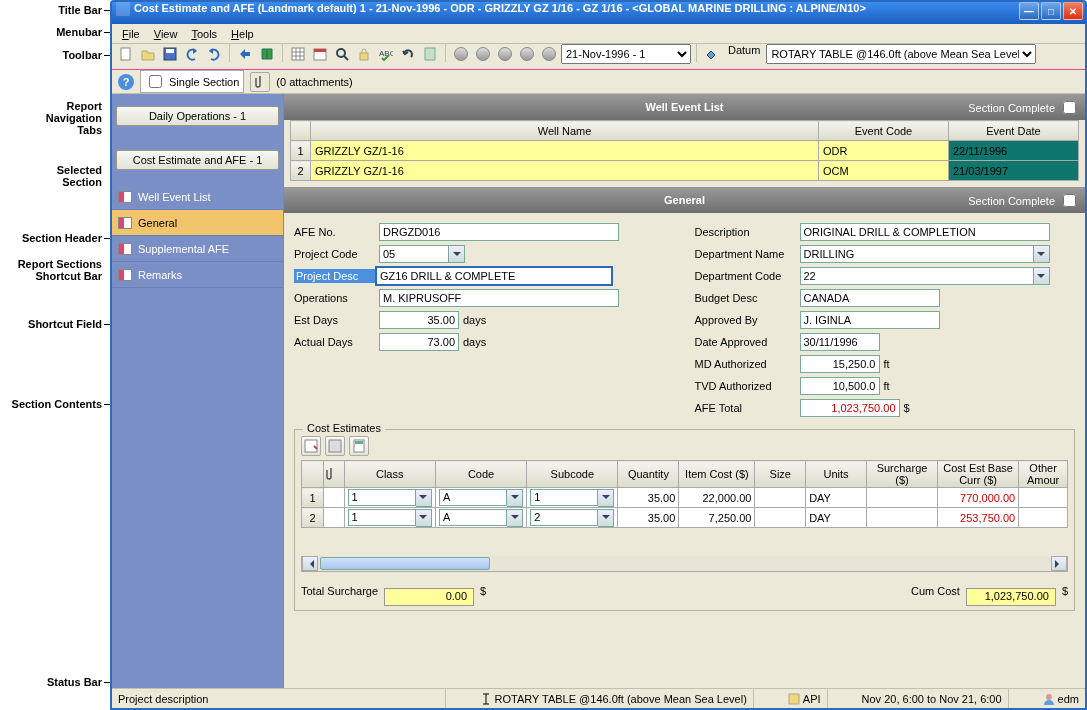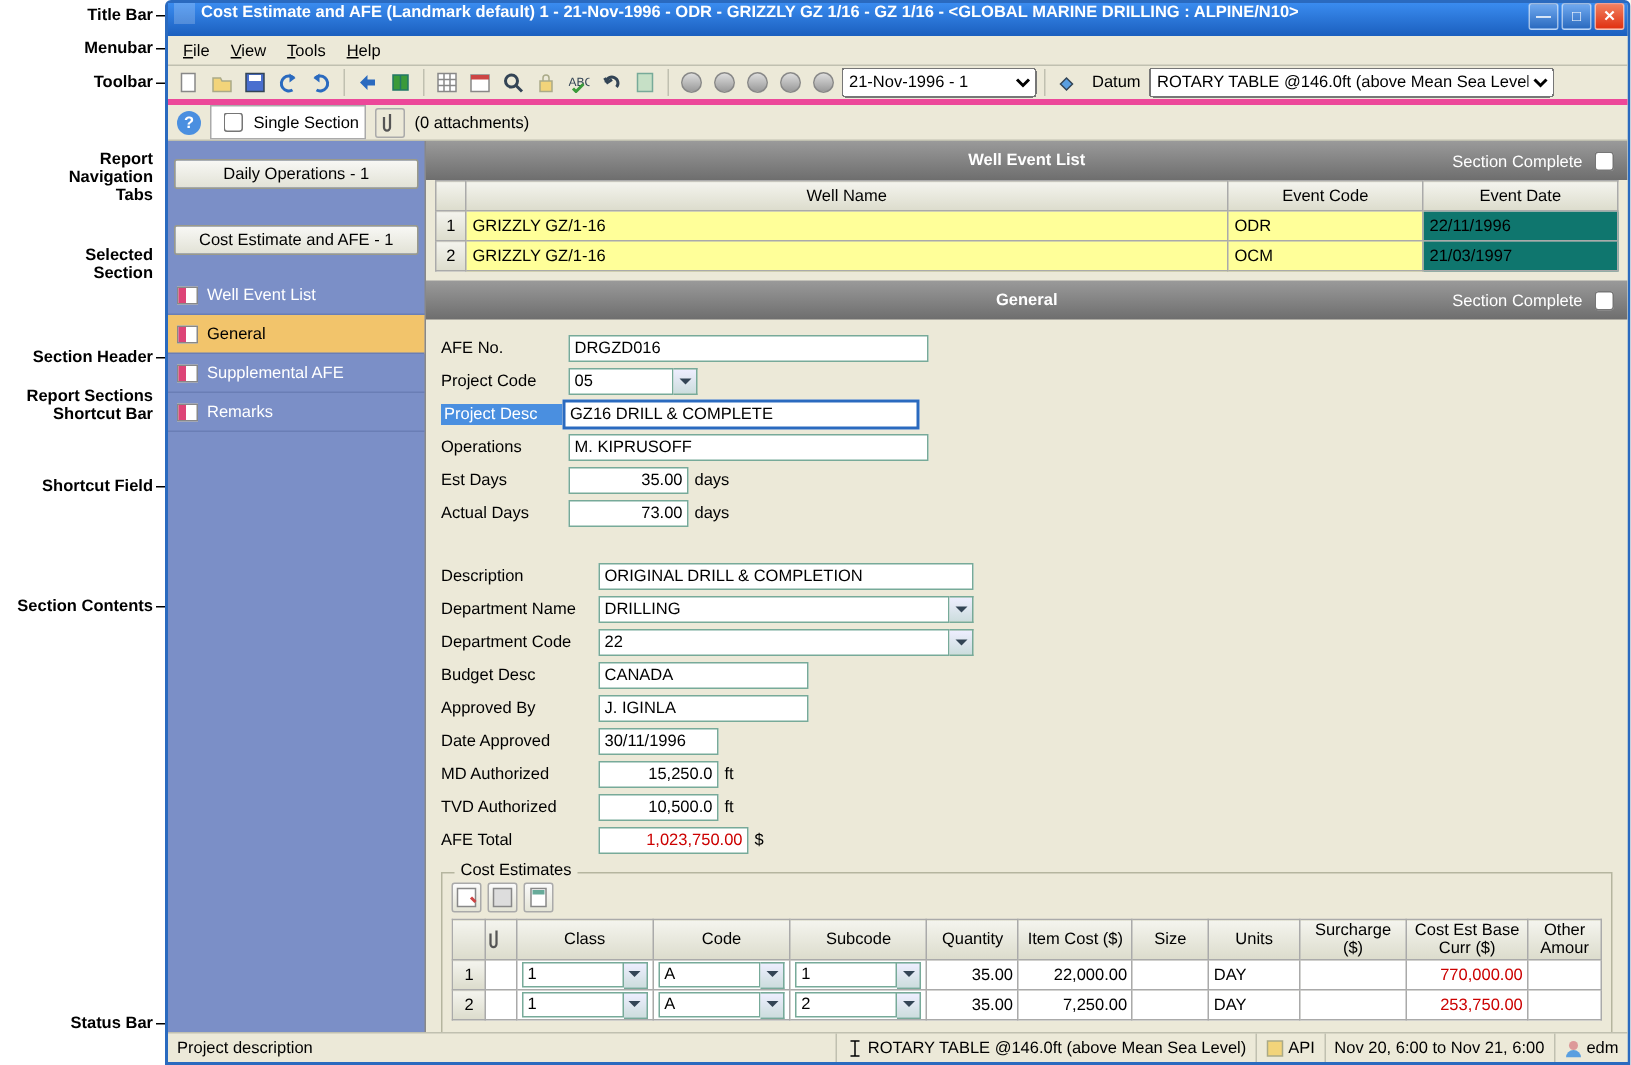--- a/index.html
+++ b/index.html
@@ -15,21 +15,21 @@
   .titlebar .title { flex:1; overflow:hidden; text-overflow: ellipsis; white-space: nowrap; }
   .titlebar .winbtns { display:flex; margin-right:2px; gap:2px; }
   .winbtn { width:20px; height:18px; border:1px solid #fff8; border-radius:2px; display:flex; align-items:center; justify-content:center; color:#fff; font-weight:bold; font-size:10px; cursor:pointer; }
   .winbtn.min, .winbtn.max { background: linear-gradient(#6fa8ef,#2a6abf); }
   .winbtn.close { background: linear-gradient(#f08060,#e03010); }
   
   .menubar { height: 20px; background:#ece9d8; border-bottom:1px solid #c0c0b0; display:flex; align-items:center; padding-left:4px; gap:2px; }
   .menuitem { padding: 2px 6px; cursor:pointer; }
   .menuitem u { text-decoration: underline; }
   
-  .toolbar { height: 26px; background:#ece9d8; border-bottom:4px solid #ec4899; display:flex; align-items:center; padding:0 4px; gap:2px; }
+  .toolbar { height: 26px; background:#ece9d8; border-bottom:1px solid #ec4899; display:flex; padding:0 4px; gap:2px; }
   .tbtn { width:20px; height:20px; border:1px solid transparent; border-radius:2px; display:flex; align-items:center; justify-content:center; cursor:pointer; }
   .tsep { width:1px; height:18px; background:#c0c0b0; margin:0 3px; }
   .grey-dot { width:14px; height:14px; border-radius:50%; background:linear-gradient(#ddd, #999); border:1px solid #888; }
   .toolbar select { font-size:11px; height:20px; }
   .toolbar .lbl { margin: 0 4px; }
   
   .toolbar2 { height: 24px; background:#ece9d8; border-bottom:1px solid #c0c0b0; display:flex; align-items:center; padding:0 6px; gap:6px; }
   .toolbar2 .help { width:16px; height:16px; border-radius:50%; background:#4a8fe0; color:#fff; font-weight:bold; display:flex; align-items:center; justify-content:center; font-size:11px; cursor:pointer; }
   
   .body { display:flex; height: 594px; }
@@ -46,21 +46,21 @@
   .section-header .sc input { width:13px; height:13px; }
   
   .well-list { background:#ece9d8; padding-bottom:6px; }
   .wt { width: calc(100% - 12px); margin: 0 auto; border-collapse: collapse; font-size:11px; }
   .wt th { background: linear-gradient(#f4f4ee,#dcdccc); border:1px solid #aaa; height:20px; font-weight:normal; }
   .wt td { border:1px solid #aaa; height:20px; padding:1px 4px; background:#0f766e; }
   .wt td.rowhead { background: linear-gradient(#f4f4ee,#dcdccc); text-align:center; width:20px; }
   .wt td.yellow { background:#ffff99; }
   
   .general-body { padding:8px 10px; flex:1; overflow:auto; }
-  .form-grid { display:flex; gap:20px;flex-direction:column; }
+  .form-grid { display:flex; gap:20px; }
   .col { flex:1; }
   .frow { display:flex; align-items:center; height:22px; }
   .flabel { width:85px; font-size:11px; }
   .flabel.sel { background:#4a8fe0; color:#fff; padding:1px 2px; width:81px; }
   .finput { border:1px solid #7a9; background:#fff; height:18px; padding:1px 3px; font-size:11px; }
   .finput.sel { border: 2px solid #2a6abf; height:20px; }
   .finput.ro-red { color:#c00; }
   .funit { margin-left:4px; font-size:11px; }
   .combo { display:flex; }
   .combo .arrow { width:16px; height:18px; border:1px solid #7a9; border-left:none; background:linear-gradient(#eef,#cdd); display:flex; align-items:center; justify-content:center; cursor:pointer; }
@@ -82,21 +82,21 @@
   .hscroll { height:16px; background:#e8e5d6; border:1px solid #aaa; border-top:none; position:relative; }
   .hscroll .thumb { position:absolute; left:18px; top:1px; bottom:1px; width:170px; background:linear-gradient(#cfe2ff,#aac6ec); border:1px solid #7a9; border-radius:2px; }
   .hscroll .la, .hscroll .ra { position:absolute; top:0; bottom:0; width:16px; background:linear-gradient(#eef,#cdd); border:1px solid #aaa; display:flex; align-items:center; justify-content:center; }
   .hscroll .la { left:0; } .hscroll .ra { right:0; }
   .hscroll .la::after { content:""; border:4px solid transparent; border-right-color:#345; }
   .hscroll .ra::after { content:""; border:4px solid transparent; border-left-color:#345; }
   .totals { display:flex; align-items:center; gap:6px; margin-top:4px; }
   .totals .lbl { font-size:11px; }
   .totals .val { border:1px solid #999; height:18px; padding:1px 6px; background:#ffff99; min-width:90px; text-align:right; font-size:11px;margin-top:12px; }
   
-  .statusbar { height:20px; border-top:1px solid #c0c0b0; background:#ece9d8; display:flex; align-items:center; font-size:11px; }
+  .statusbar { height:20px; border-top:1px solid #c0c0b0; background:#ece9d8; display:flex; align-items:center; font-size:11px;gap:28px; }
   .statusbar .cell { padding:0 6px; border-right:1px solid #c0c0b0; height:100%; display:flex; align-items:center; gap:3px; }
   .statusbar .cell.flex { flex:1; }
   .mini-icon { width:12px; height:12px; display:inline-block; }
   svg { display:block; }
 </style>
 </head>
 <body>
 
 <div class="wrapper">
   <div class="callouts">

